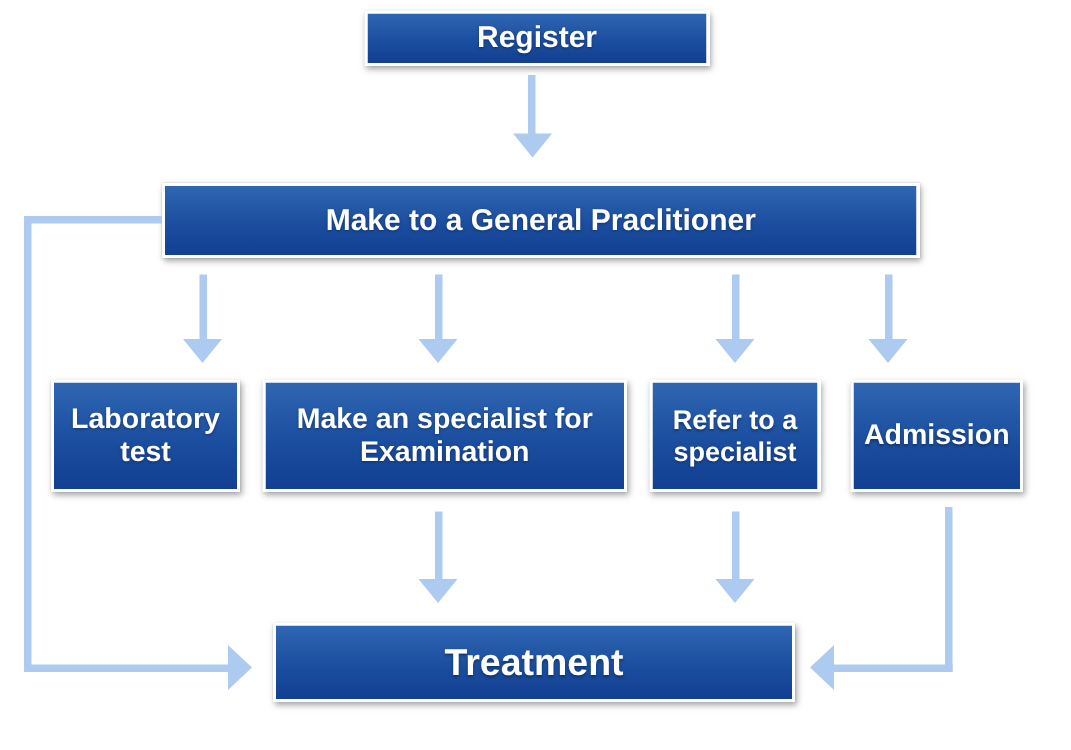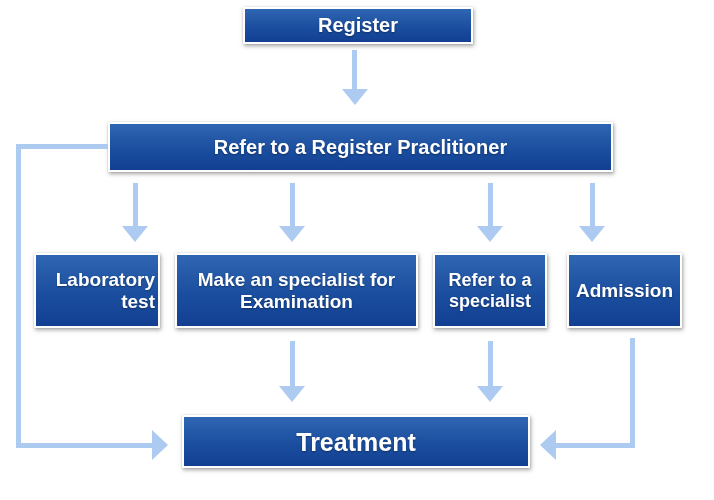--- a/index.html
+++ b/index.html
@@ -52,36 +52,36 @@
   }
   .head.left {
     border-top: 15px solid transparent;
     border-bottom: 15px solid transparent;
     border-right: 16px solid var(--arrow, #adcaf0);
   }
 
   
   #node-register   { left: 243px; top: 7px;   width: 230px; height: 37px; font-size: 20px; }
   #node-gp         { left: 108px; top: 122px; width: 505px; height: 50px; font-size: 20px; }
-  #node-lab        { left: 34px;  top: 253px; width: 126px; height: 75px; font-size: 19px; padding: 0 3px; text-align: right; }
+  #node-lab        { left: 34px;  top: 253px; width: 126px; height: 75px; font-size: 19px; padding: 0 3px; }
   #node-appt       { left: 175px; top: 253px; width: 243px; height: 75px; font-size: 19px; padding: 0 14px; }
   #node-specialist { left: 433px; top: 253px; width: 114px; height: 75px; font-size: 18px; padding: 0 4px; }
   #node-admission  { left: 567px; top: 253px; width: 115px; height: 75px; font-size: 19px; padding: 0 2px; }
   #node-treatment  { left: 182px; top: 415px; width: 348px; height: 53px; font-size: 25px; }
 </style>
 </head>
 <body>
 
 <div class="canvas">
 
   <div class="box" id="node-register">
     <span>Register</span>
   </div>
   <div class="box" id="node-gp">
-    <span>Refer to a Register Praclitioner</span>
+    <span>Make to a General Praclitioner</span>
   </div>
   <div class="box" id="node-lab">
     <span>Laboratory test</span>
   </div>
   <div class="box" id="node-appt">
     <span>Make an specialist for Examination</span>
   </div>
   <div class="box" id="node-specialist">
     <span>Refer to a specialist</span>
   </div>

